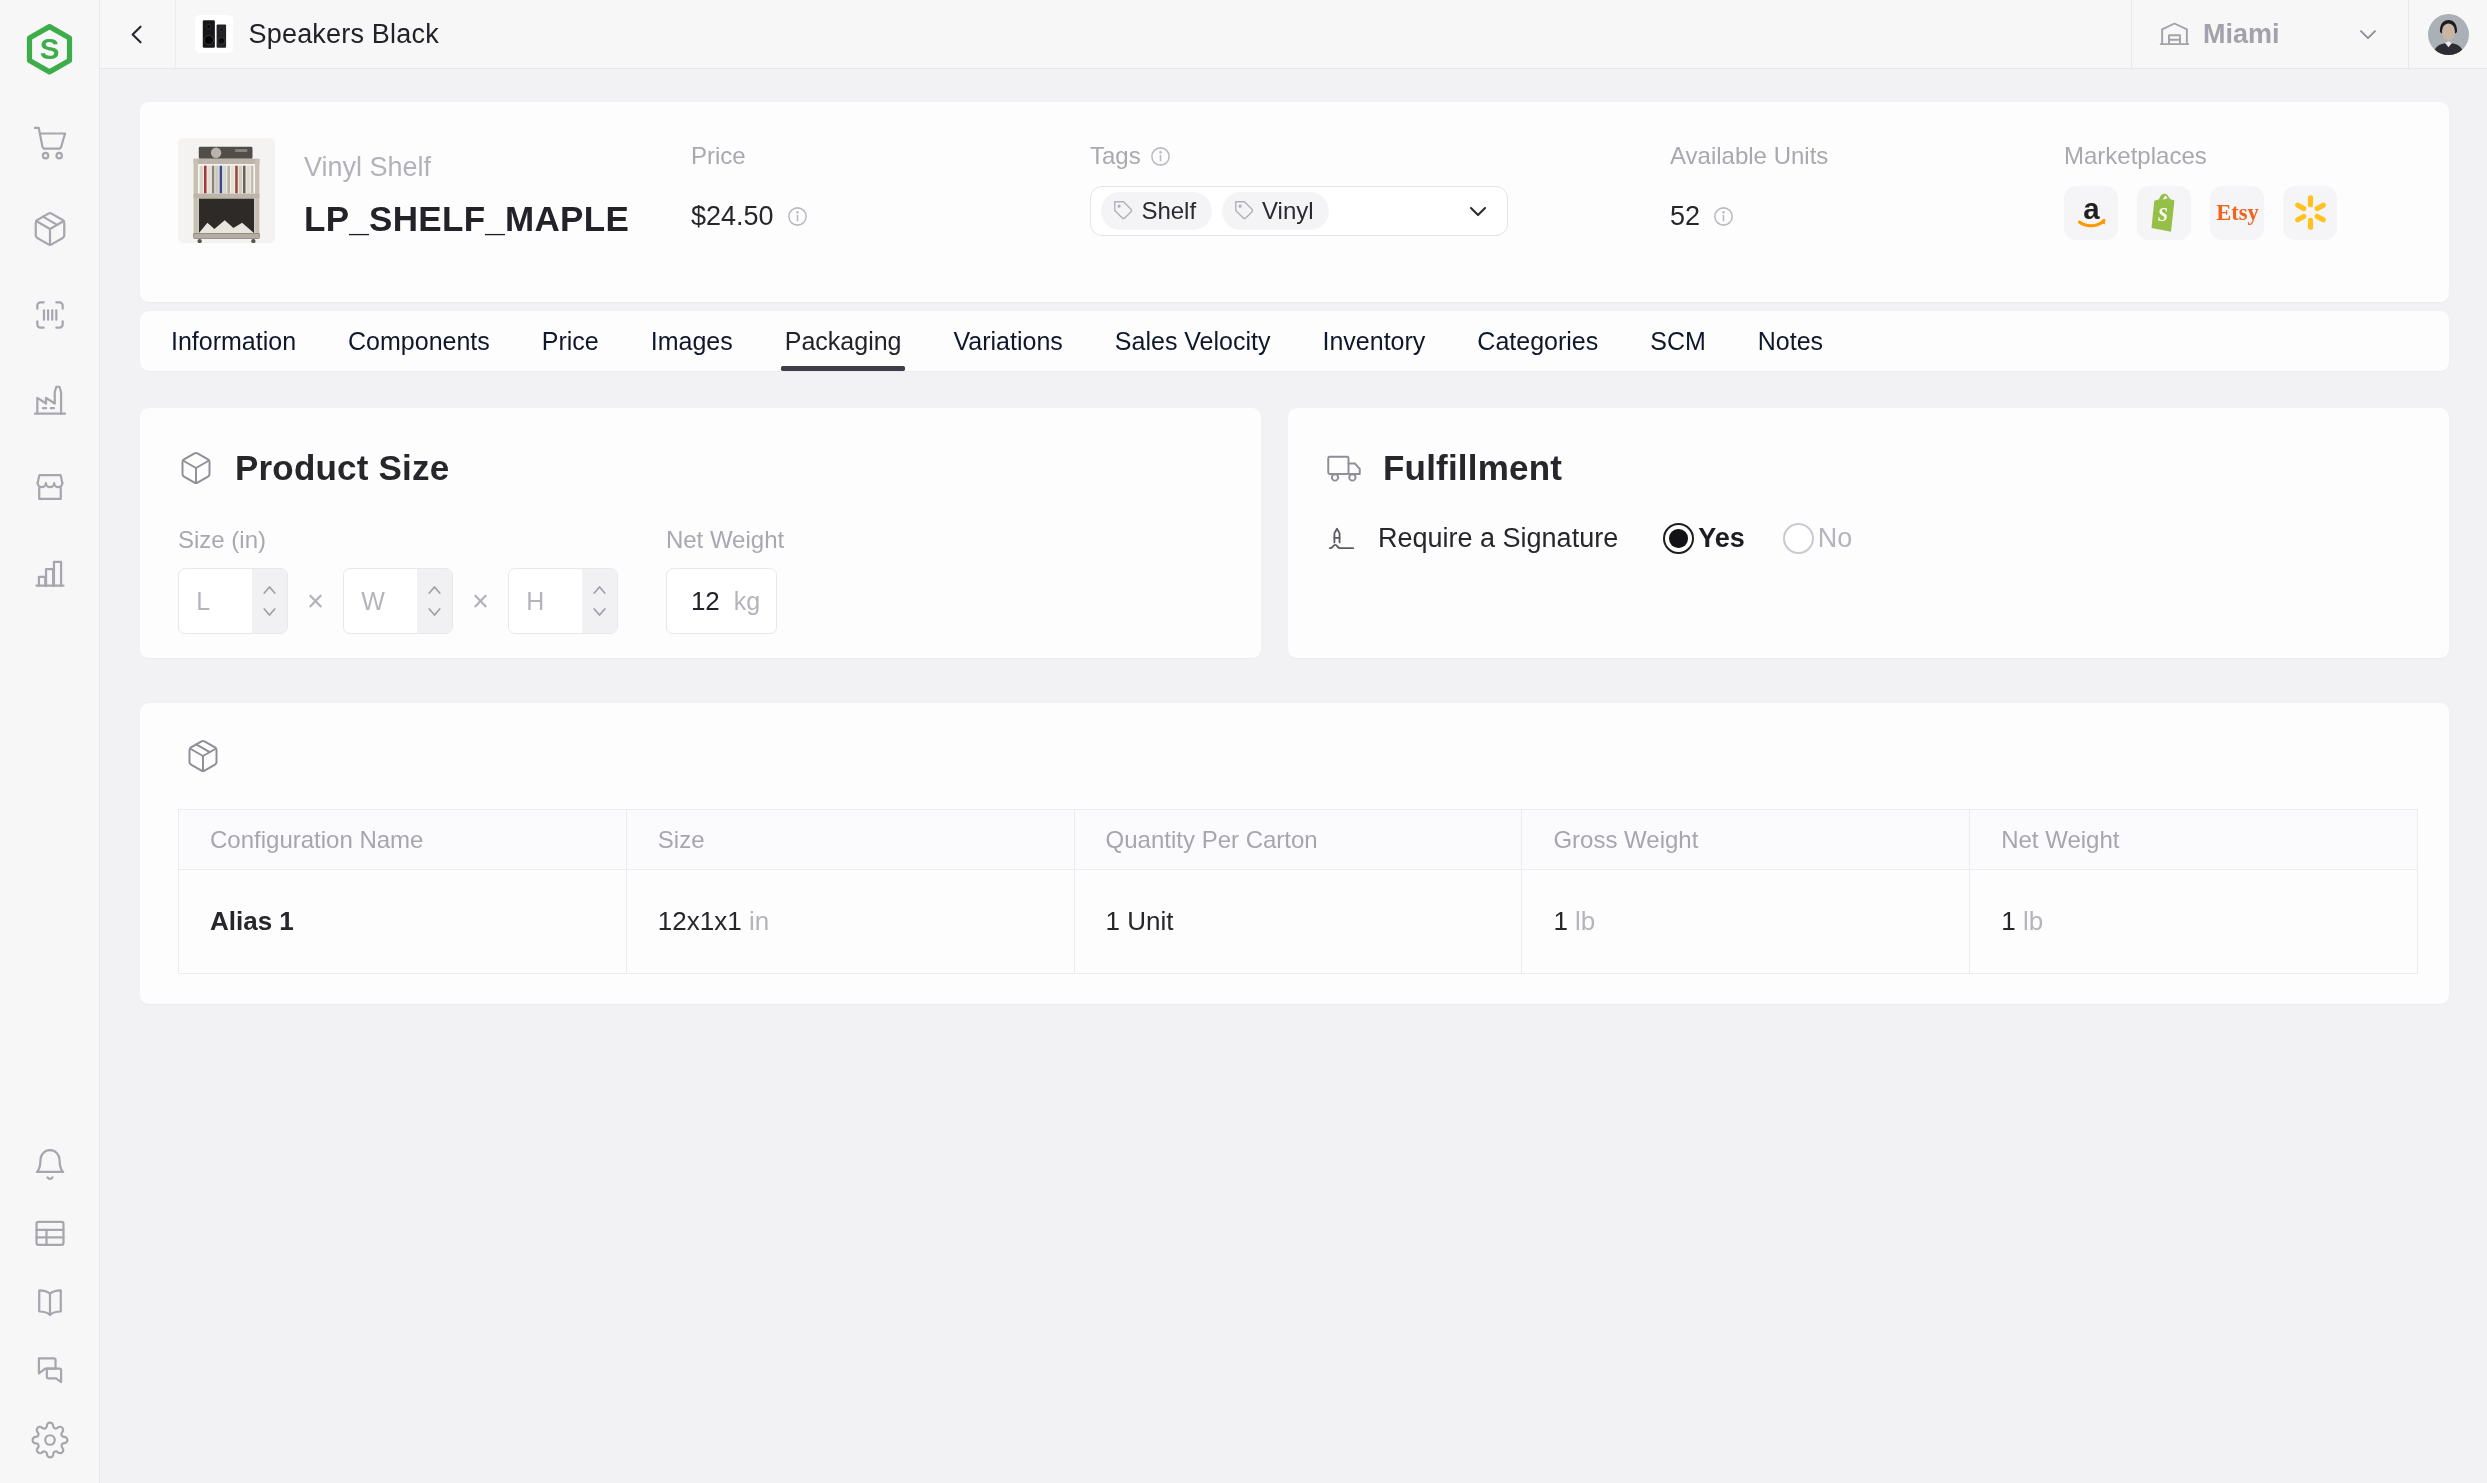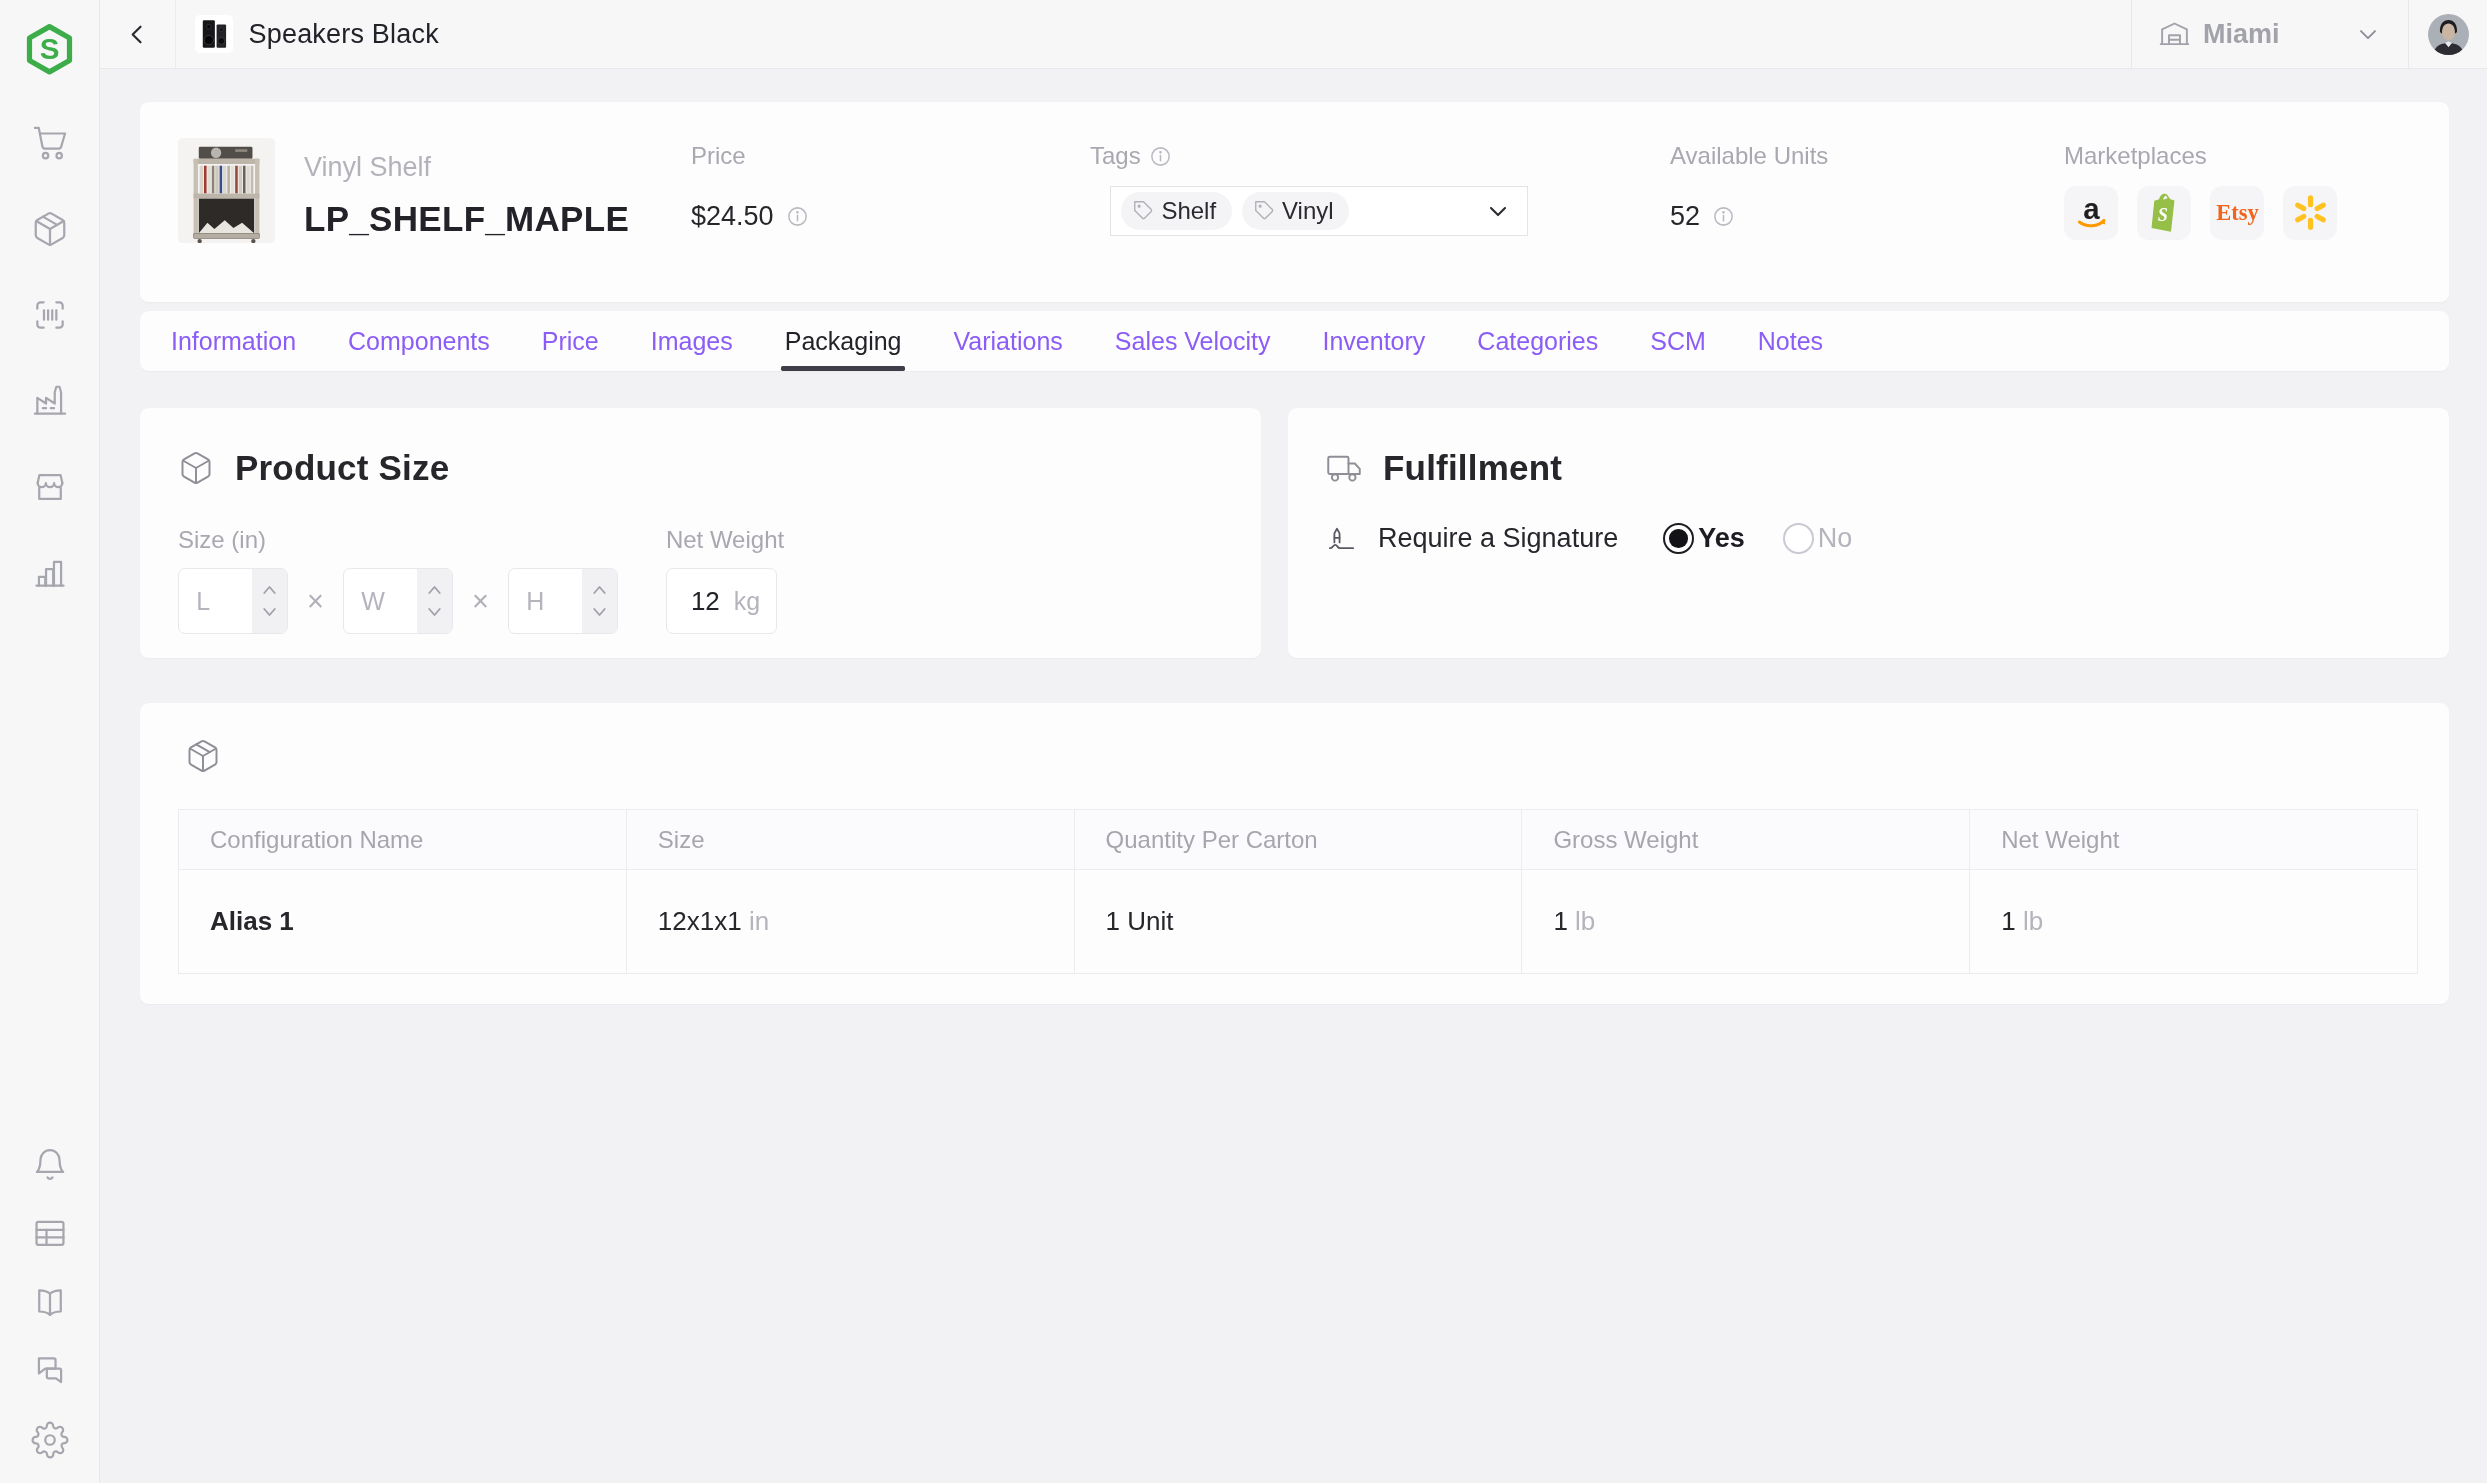--- a/index.html
+++ b/index.html
@@ -60,37 +60,37 @@
   .field { position:absolute; top:40px; }
   .field-label { font-size:24px; color:#a8a8b0; display:flex; align-items:center; gap:8.6px; }
   .field-value { margin-top:31px; display:flex; align-items:center; gap:12px; font-size:27px; color:#26262b; }
   .info-ic { width:23px; height:23px; color:#b9b9c1; cursor:pointer; }
   .f-price { left:551px; }
   .f-tags  { left:950px; }
   .f-avail { left:1530px; }
   .f-market{ left:1924px; }
   .tags-box {
     margin-top:15.5px; width:418px; height:50px; background:#fff;
-    border:0.9px solid #e4e4e8; border-radius:0;
-    display:flex; align-items:center; padding:0 22.5px 0 10.4px; gap:10.4px; position:relative; cursor:pointer;margin-left:20px;
+    border:0.9px solid #e4e4e8; border-radius:12px;
+    display:flex; align-items:center; padding:0 22.5px 0 10.4px; gap:10.4px; position:relative; cursor:pointer;
   }
   .tag-chip {
     height:38px; border-radius:19px; background:#f4f4f6;
     display:flex; align-items:center; gap:7px; padding:0 15.5px 0 12px;
     font-size:24px; color:#2a2a30; cursor:pointer;
   }
   .tag-chip svg { width:21px; height:21px; color:#b0b0b8; }
   .tags-box .chev { position:absolute; right:15.5px; width:28px; height:28px; color:#2a2a30; }
   .mk-row { margin-top:15.5px; display:flex; gap:19px; }
   .mk-tile { width:54px; height:54px; border-radius:12px; background:#f5f5f7; display:flex; align-items:center; justify-content:center; cursor:pointer; }
   .mk-tile svg { width:45px; height:45px; }
 
   
   .tabsbar { left:140px; top:311px; width:2309px; height:60px; display:flex; align-items:stretch; padding-left:31px; gap:52px; }
-  .tab { position:relative; display:flex; align-items:center; font-size:25px; color:#8b5cf6; cursor:pointer; white-space:nowrap; }
+  .tab { position:relative; display:flex; align-items:center; font-size:25px; color:#0f172a; cursor:pointer; white-space:nowrap; }
   .tab.active { color:#222228; font-weight:500; }
   .tab.active::after { content:''; position:absolute; left:-3.5px; right:-3.5px; bottom:0; height:5.2px; background:#3e3e48; border-radius:1.7px; }
 
   
   .sec-head { display:flex; align-items:center; gap:21px; }
   .sec-head svg { width:36px; height:36px; color:#8e8e96; }
   .sec-title { font-size:35px; font-weight:600; color:#26262b; letter-spacing:0.2px; }
 
   
   .size-card { left:140px; top:408px; width:1121px; height:250px; padding:40px 38px; }

